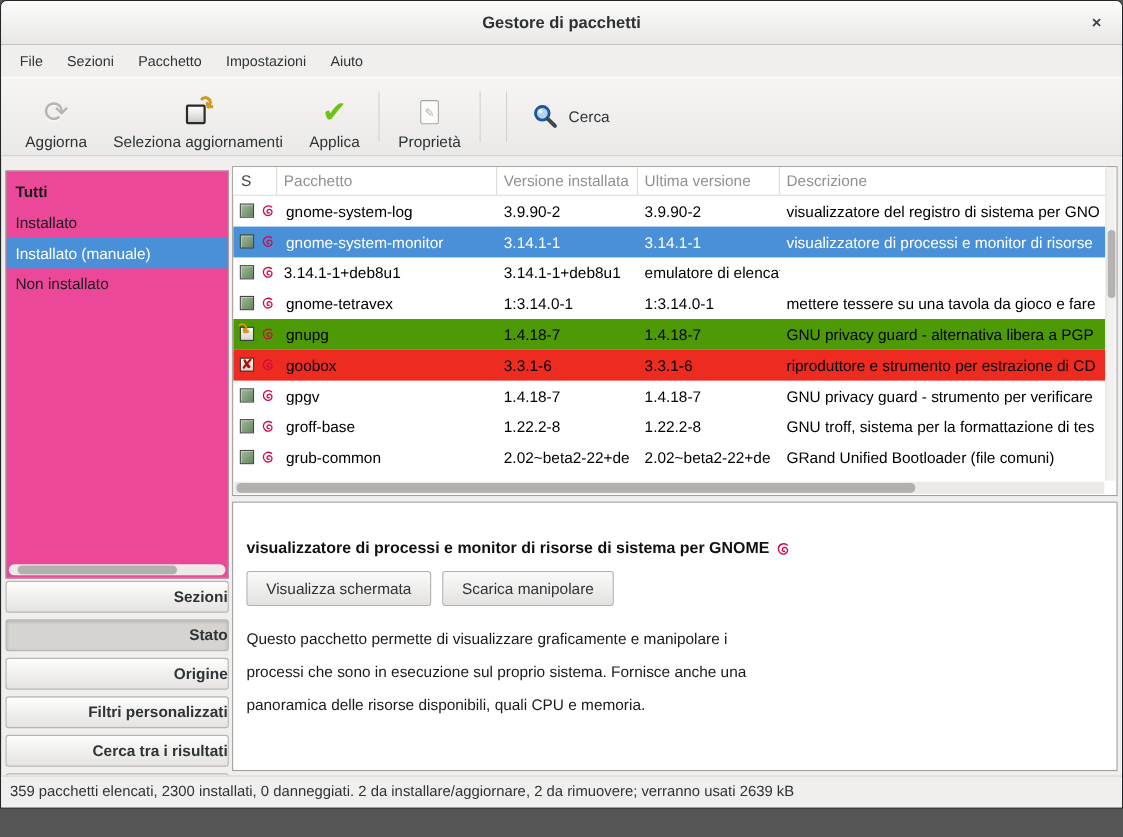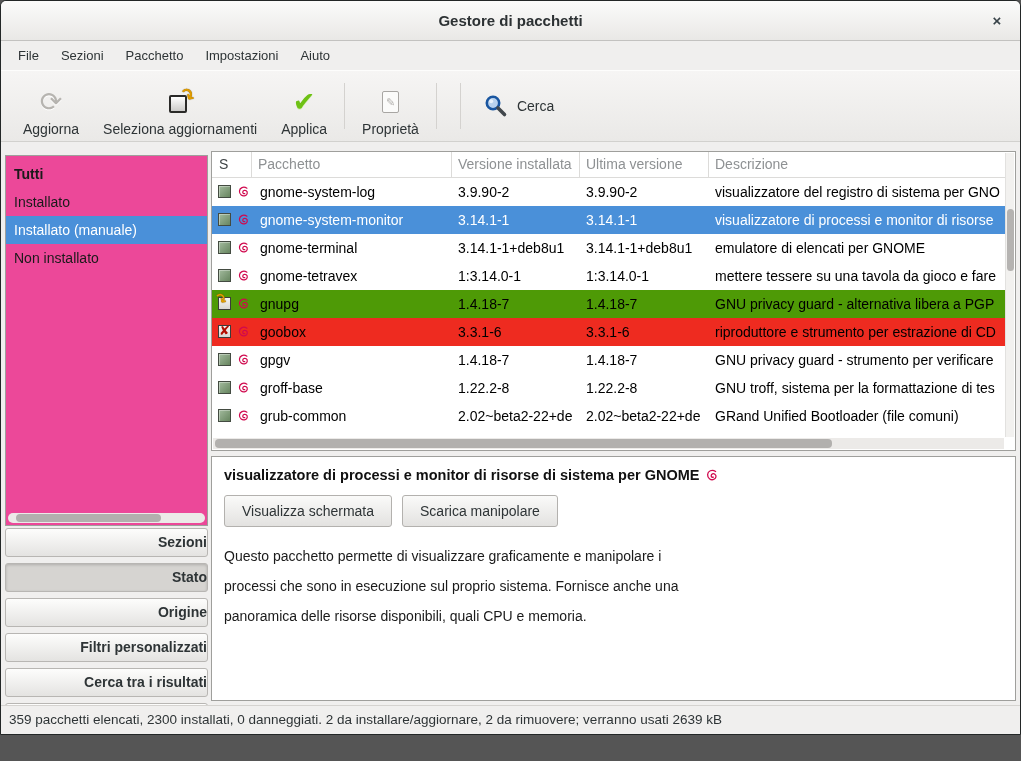--- a/index.html
+++ b/index.html
@@ -78,21 +78,21 @@
   .st-box { background:linear-gradient(#f7f6f3,#d8d6d2); border:1px solid #3c3c3a; }
   .st .mark-arrow { position:absolute; left:-4px; top:-7px; font-size:14px; font-weight:bold; color:#e09c00; text-shadow:0 0 1px #5c4300; transform:rotate(35deg); }
   .st .mark-x { position:absolute; left:0px; top:-3px; font-size:13px; font-weight:bold; color:#b30d00; }
   .swirl { position:absolute; left:25px; top:7px; }
   .vscroll { position:absolute; right:1px; top:1px; bottom:13px; width:9px; background:#f2f1ef; border-left:1px solid #e2e1df; }
   .vscroll .thumb { position:absolute; left:1px; top:56px; width:7px; height:62px; background:#b5b3b1; border-radius:4px; }
   .hscroll { position:absolute; left:1px; right:11px; bottom:1px; height:11px; background:#eceae8; }
   .hscroll .thumb { position:absolute; left:2px; top:1px; height:9px; width:78%; background:#b2b0ae; border-radius:4px; }
   
   .details { position:absolute; left:210px; top:455px; right:4px; bottom:33px; background:#fff; border:1px solid #9f9f9c; padding:10px 12px; overflow:hidden; }
-  .d-title { font-size:14.5px; font-weight:bold; color:#111; display:flex; align-items:center; gap:6px; }
+  .d-title { font-size:14.5px; font-weight:bold; color:#111; display:flex; align-items:center; gap:6px;margin-top:24px; }
   .d-buttons { margin-top:12px; display:flex; gap:10px; }
   .d-btn { padding:7px 17px; font-size:14px; color:#2e3436; background:linear-gradient(#fafaf9,#e3e2e0); border:1px solid #b3b1ae; border-radius:3px; }
   .d-desc { margin-top:14px; font-size:14px; color:#1a1a1a; }
   .d-desc div { line-height:30px; white-space:nowrap; }
   
   .statusbar { position:absolute; left:0; right:0; bottom:0; height:29px; background:#f0efee; border-top:1px solid #d5d3d0; font-size:13.5px; color:#2e3436; line-height:28px; padding-left:8px; }
 </style>
 </head>
 <body>
 
@@ -207,21 +207,20 @@
         <div class="c-desc">visualizzatore di processi e monitor di risorse</div>
       </div>
 
       <div class="trow">
         <div class="c-s">
           <span class="st st-installed"></span>
           <svg class="swirl" width="14" height="14" viewBox="0 0 24 24">
               <path d="M17 5.5 C11 1.5 4.5 5 4.2 10.5 C3.9 16 9 20.2 14 18.3 C18 16.7 18.8 11.8 15.8 9.9 C13.2 8.2 9.9 9.6 9.9 12.3 C9.9 14.4 11.9 15.3 13.3 14.6" fill="none" stroke="#d0094e" stroke-width="2.1" stroke-linecap="round"></path>
             </svg>
         </div>
-        <div class="c-pkg">gnome-terminal</div>
         <div class="c-ver">3.14.1-1+deb8u1</div>
         <div class="c-ver">3.14.1-1+deb8u1</div>
         <div class="c-desc">emulatore di elencati per GNOME</div>
       </div>
 
       <div class="trow">
         <div class="c-s">
           <span class="st st-installed"></span>
           <svg class="swirl" width="14" height="14" viewBox="0 0 24 24">
               <path d="M17 5.5 C11 1.5 4.5 5 4.2 10.5 C3.9 16 9 20.2 14 18.3 C18 16.7 18.8 11.8 15.8 9.9 C13.2 8.2 9.9 9.6 9.9 12.3 C9.9 14.4 11.9 15.3 13.3 14.6" fill="none" stroke="#d0094e" stroke-width="2.1" stroke-linecap="round"></path>

